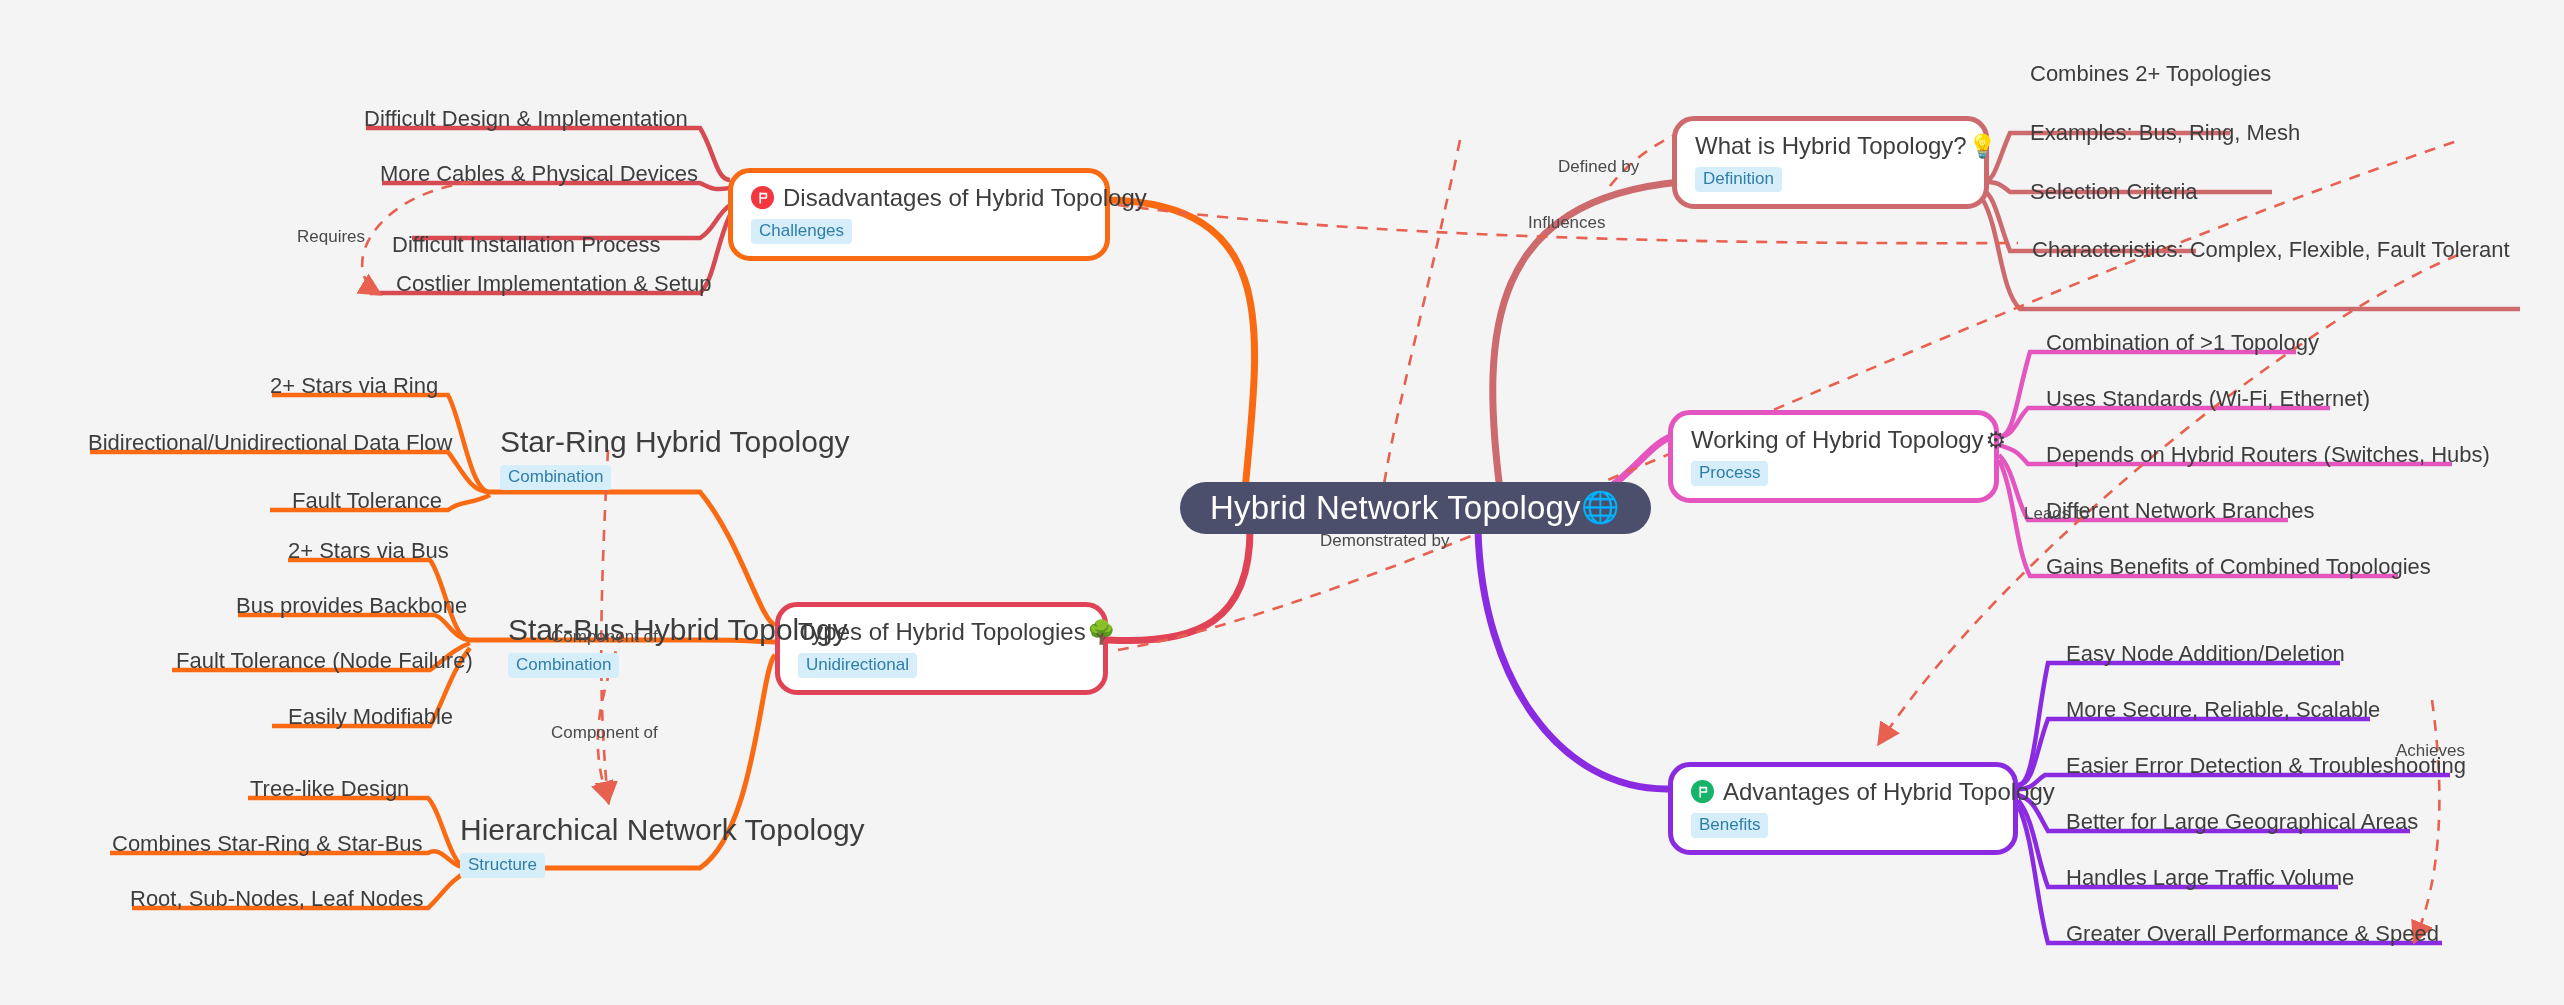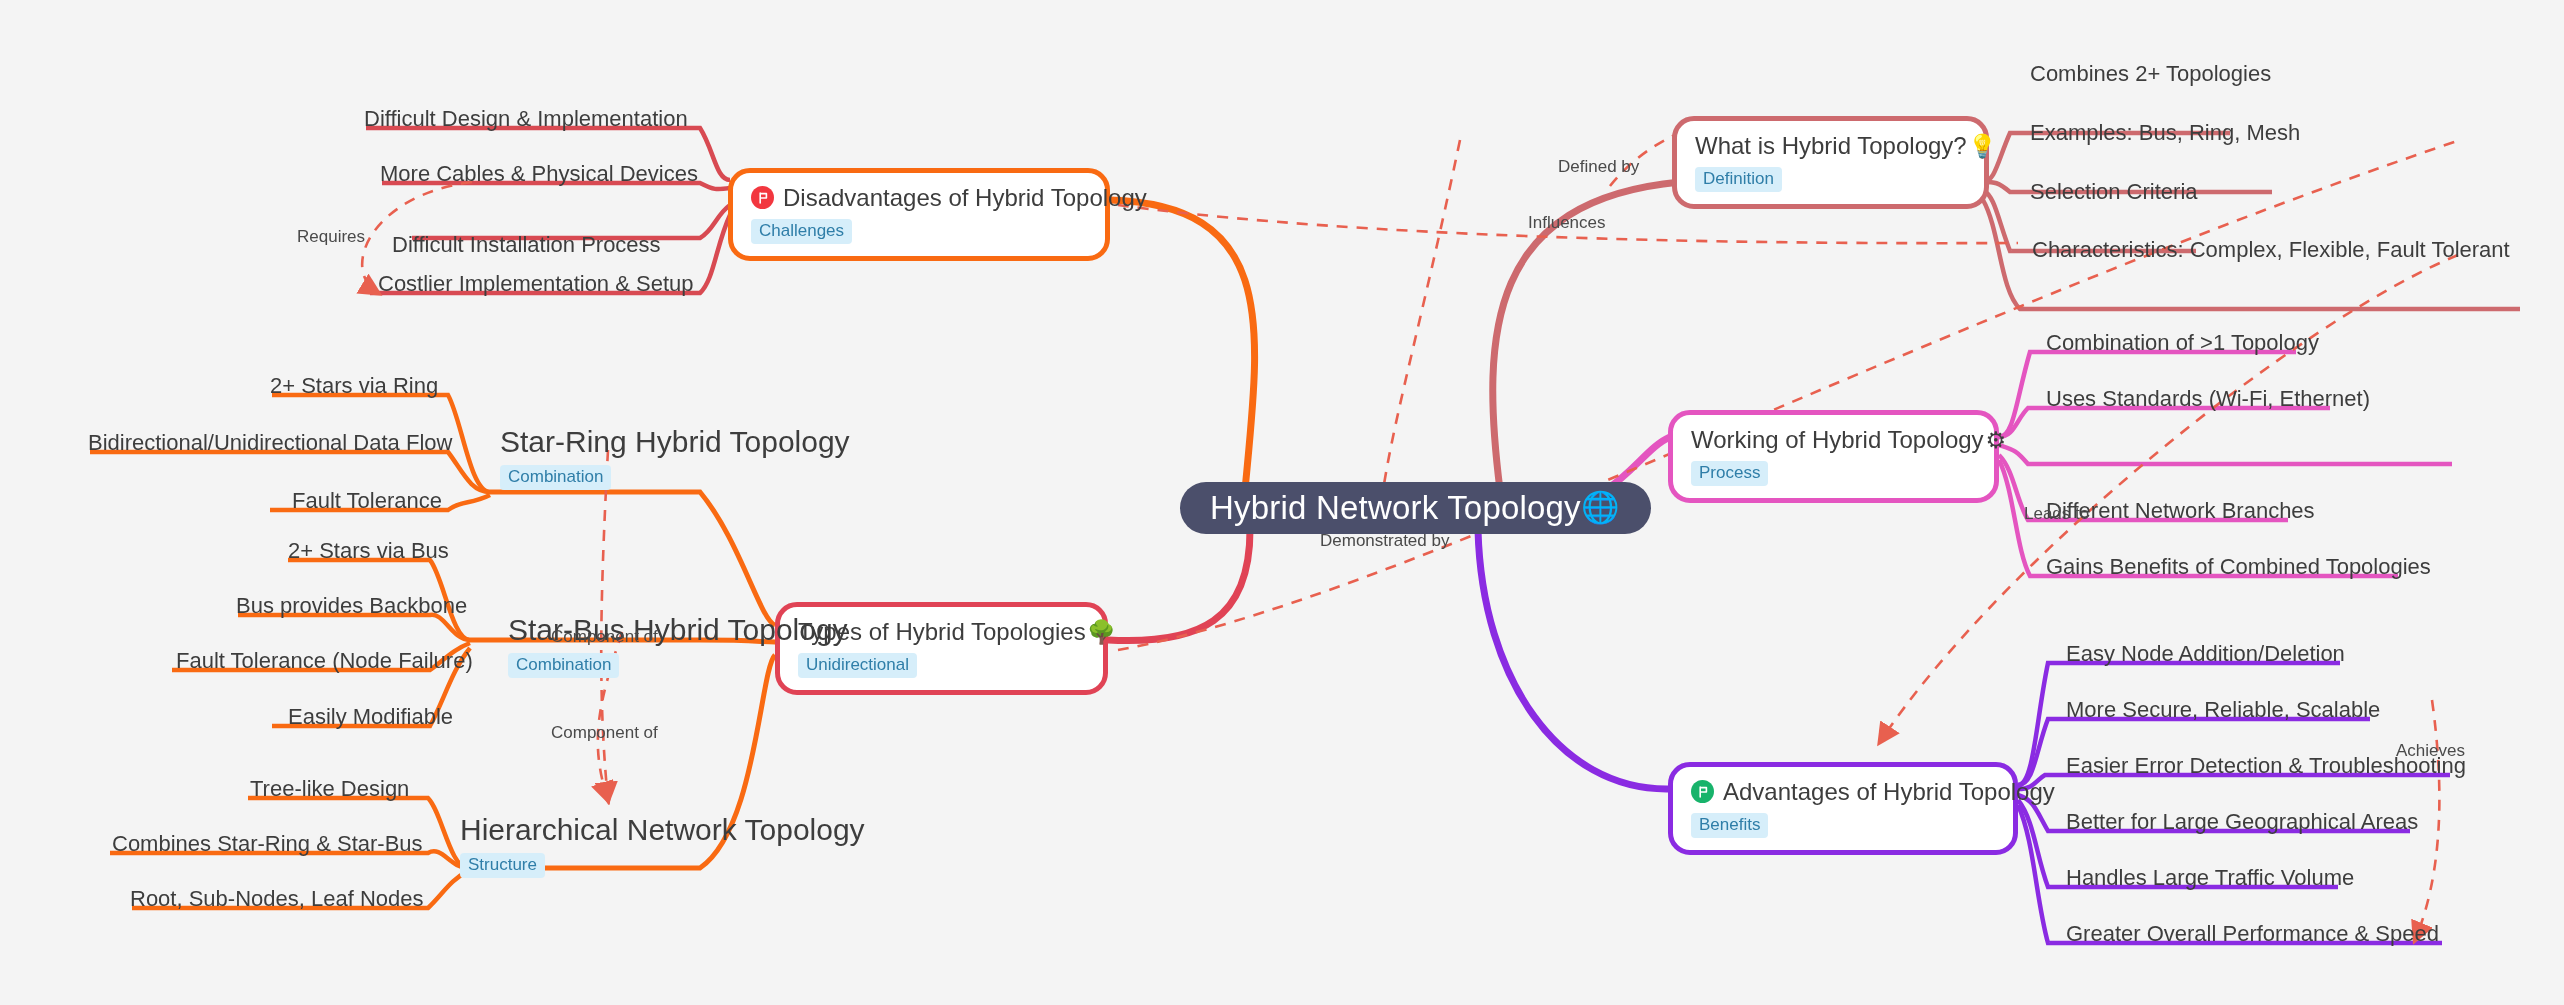--- a/index.html
+++ b/index.html
@@ -248,21 +248,21 @@
           </svg>
       </span>
       <span>Disadvantages of Hybrid Topology</span>
     </div>
     <span class="tag">Challenges</span>
   </div>
 
   <div class="leaf" style="left: 364px; top: 106px; text-align: right;">Difficult Design &amp; Implementation</div>
   <div class="leaf" style="left: 380px; top: 161px; text-align: right;">More Cables &amp; Physical Devices</div>
   <div class="leaf" style="left: 392px; top: 216px; text-align: right; margin-top: 16px;">Difficult Installation Process</div>
-  <div class="leaf" style="left: 378px; top: 271px; text-align: right;">Costlier Implementation &amp; Setup</div>
+  <div class="leaf" style="left: 396px; top: 271px; text-align: right;">Costlier Implementation &amp; Setup</div>
 
   <div class="branch-node" style="left:775px; top:602px; width:333px; border-color:#e04355;">
     <div class="branch-title">
       <span>Types of Hybrid Topologies</span>
         <span class="emoji">🌳</span>
     </div>
     <span class="tag">Unidirectional</span>
   </div>
 
   <div class="subtopic" style="left:500px; top:424px;">
@@ -304,20 +304,21 @@
 
   <div class="branch-node" style="left:1668px; top:410px; width:331px; border-color:#e455c0;">
     <div class="branch-title">
       <span>Working of Hybrid Topology</span>
         <span class="emoji">⚙</span>
     </div>
     <span class="tag">Process</span>
   </div>
   <div class="leaf" style="left:2046px; top:330px;">Combination of &gt;1 Topology</div>
   <div class="leaf" style="left:2046px; top:386px;">Uses Standards (Wi-Fi, Ethernet)</div>
+  <div class="leaf" style="left:2046px; top:442px;">Depends on Hybrid Routers (Switches, Hubs)</div>
   <div class="leaf" style="left:2046px; top:498px;">Different Network Branches</div>
   <div class="leaf" style="left:2046px; top:554px;">Gains Benefits of Combined Topologies</div>
 
   <div class="branch-node" style="left:1668px; top:762px; width:350px; border-color:#8a2be2;">
     <div class="branch-title">
       <span class="flag-icon" style="background:#18b36b;">
         <svg width="14" height="14" viewBox="0 0 14 14">
             <path d="M4.2,2 L4.2,12 M4.2,2.6 L10.4,2.6 L10.4,7 L4.2,7" fill="none" stroke="#ffffff" stroke-width="1.6" stroke-linecap="round" stroke-linejoin="round"></path>
           </svg>
       </span>

